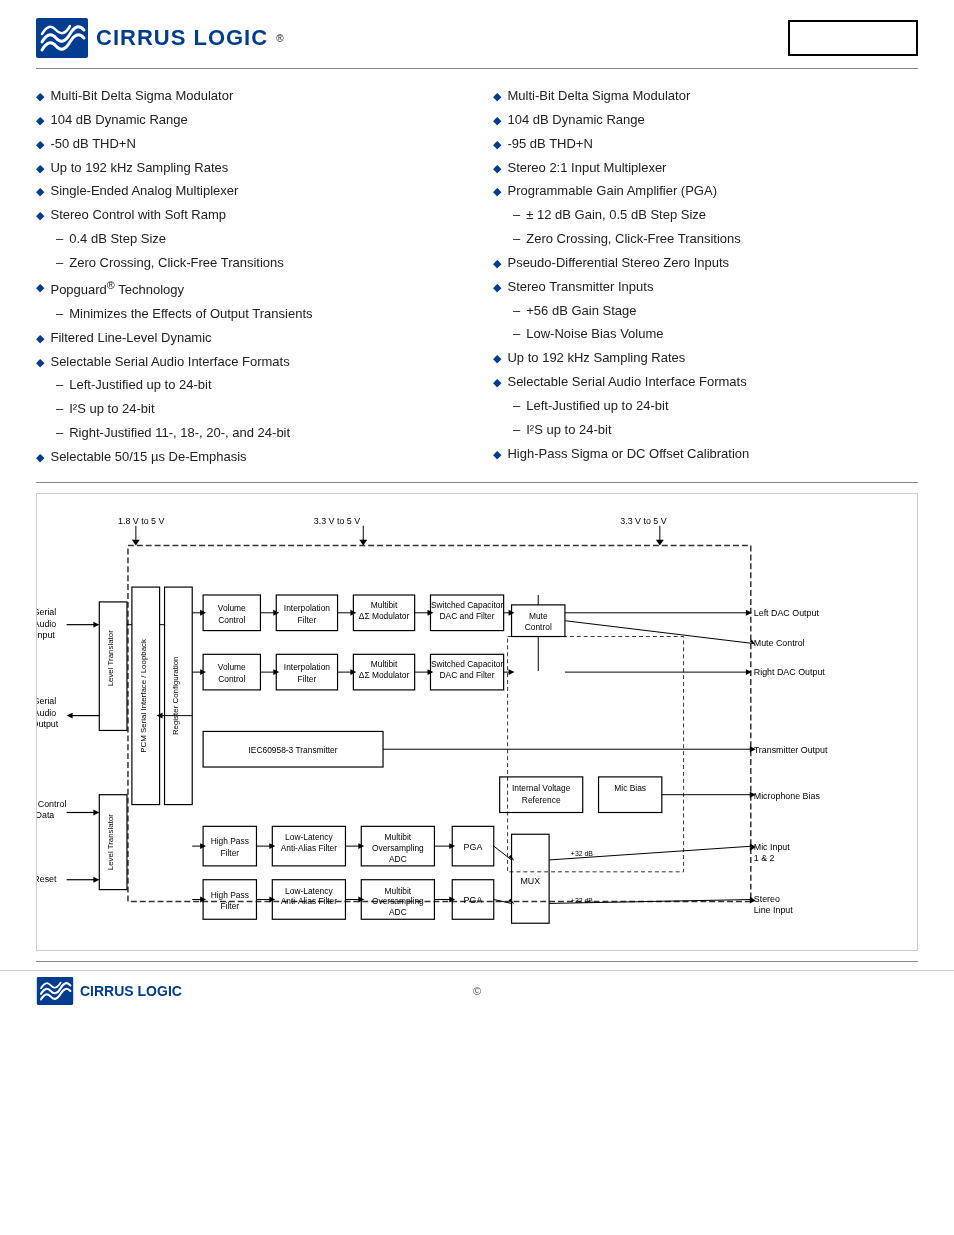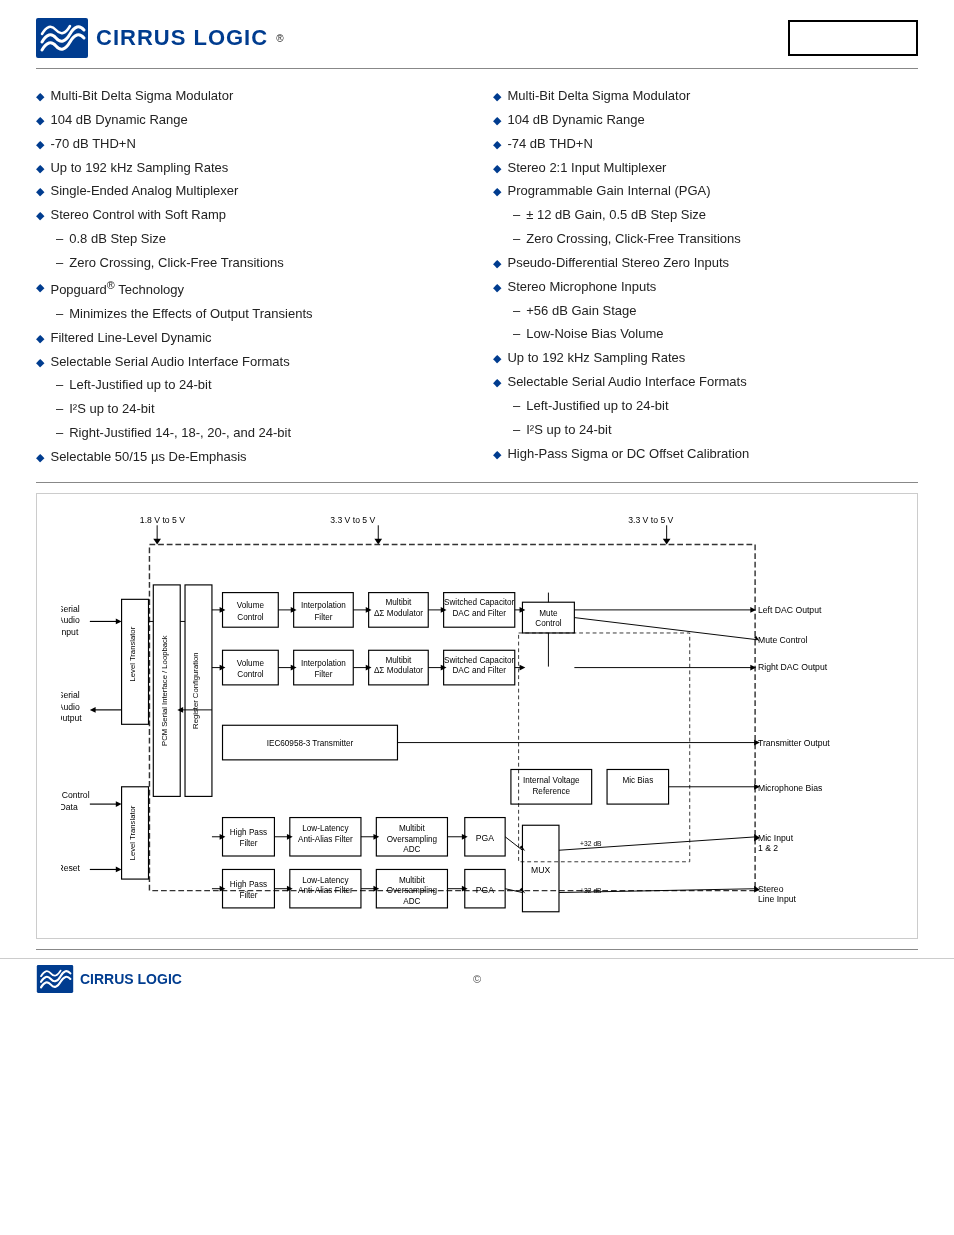--- a/index.html
+++ b/index.html
@@ -93,21 +93,21 @@
     }
     .sub-dash {
       flex-shrink: 0;
     }
 
     
     .block-diagram-section {
       margin: 10px 36px 10px 36px;
       border: 1px solid #ccc;
       background: #fff;
-      padding: 14px 10px 14px 24px;
+      padding: 14px 10px 14px 0;
       position: relative;
     }
 
     
     .footer {
       display: flex;
       align-items: center;
       justify-content: center;
       padding: 14px 36px 10px 36px;
       position: relative;
@@ -156,21 +156,21 @@
         </li>
       <li>
           <span class="bullet-item">
             <span class="bullet-diamond">◆</span>
             <span>104 dB Dynamic Range</span>
           </span>
         </li>
       <li>
           <span class="bullet-item">
             <span class="bullet-diamond">◆</span>
-            <span>-70 dB THD+N</span>
+            <span>-50 dB THD+N</span>
           </span>
         </li>
       <li>
           <span class="bullet-item">
             <span class="bullet-diamond">◆</span>
             <span>Up to 192 kHz Sampling Rates</span>
           </span>
         </li>
       <li>
           <span class="bullet-item">
@@ -180,21 +180,21 @@
         </li>
       <li>
           <span class="bullet-item">
             <span class="bullet-diamond">◆</span>
             <span>Stereo Control with Soft Ramp</span>
           </span>
         </li>
       <li>
           <span class="sub-item">
             <span class="sub-dash">–</span>
-            <span>0.8 dB Step Size</span>
+            <span>0.4 dB Step Size</span>
           </span>
         </li>
       <li>
           <span class="sub-item">
             <span class="sub-dash">–</span>
             <span>Zero Crossing, Click-Free Transitions</span>
           </span>
         </li>
       <li>
           <span class="bullet-item">
@@ -228,21 +228,21 @@
         </li>
       <li>
           <span class="sub-item">
             <span class="sub-dash">–</span>
             <span>I²S up to 24-bit</span>
           </span>
         </li>
       <li>
           <span class="sub-item">
             <span class="sub-dash">–</span>
-            <span>Right-Justified 14-, 18-, 20-, and 24-bit</span>
+            <span>Right-Justified 11-, 18-, 20-, and 24-bit</span>
           </span>
         </li>
       <li>
           <span class="bullet-item">
             <span class="bullet-diamond">◆</span>
             <span>Selectable 50/15 µs De-Emphasis</span>
           </span>
         </li>
     </ul>
   </div>
@@ -256,33 +256,33 @@
         </li>
       <li>
           <span class="bullet-item">
             <span class="bullet-diamond">◆</span>
             <span>104 dB Dynamic Range</span>
           </span>
         </li>
       <li>
           <span class="bullet-item">
             <span class="bullet-diamond">◆</span>
-            <span>-74 dB THD+N</span>
+            <span>-95 dB THD+N</span>
           </span>
         </li>
       <li>
           <span class="bullet-item">
             <span class="bullet-diamond">◆</span>
             <span>Stereo 2:1 Input Multiplexer</span>
           </span>
         </li>
       <li>
           <span class="bullet-item">
             <span class="bullet-diamond">◆</span>
-            <span>Programmable Gain Internal (PGA)</span>
+            <span>Programmable Gain Amplifier (PGA)</span>
           </span>
         </li>
       <li>
           <span class="sub-item">
             <span class="sub-dash">–</span>
             <span>± 12 dB Gain, 0.5 dB Step Size</span>
           </span>
         </li>
       <li>
           <span class="sub-item">
@@ -292,21 +292,21 @@
         </li>
       <li>
           <span class="bullet-item">
             <span class="bullet-diamond">◆</span>
             <span>Pseudo-Differential Stereo Zero Inputs</span>
           </span>
         </li>
       <li>
           <span class="bullet-item">
             <span class="bullet-diamond">◆</span>
-            <span>Stereo Microphone Inputs</span>
+            <span>Stereo Transmitter Inputs</span>
           </span>
         </li>
       <li>
           <span class="sub-item">
             <span class="sub-dash">–</span>
             <span>+56 dB Gain Stage</span>
           </span>
         </li>
       <li>
           <span class="sub-item">

